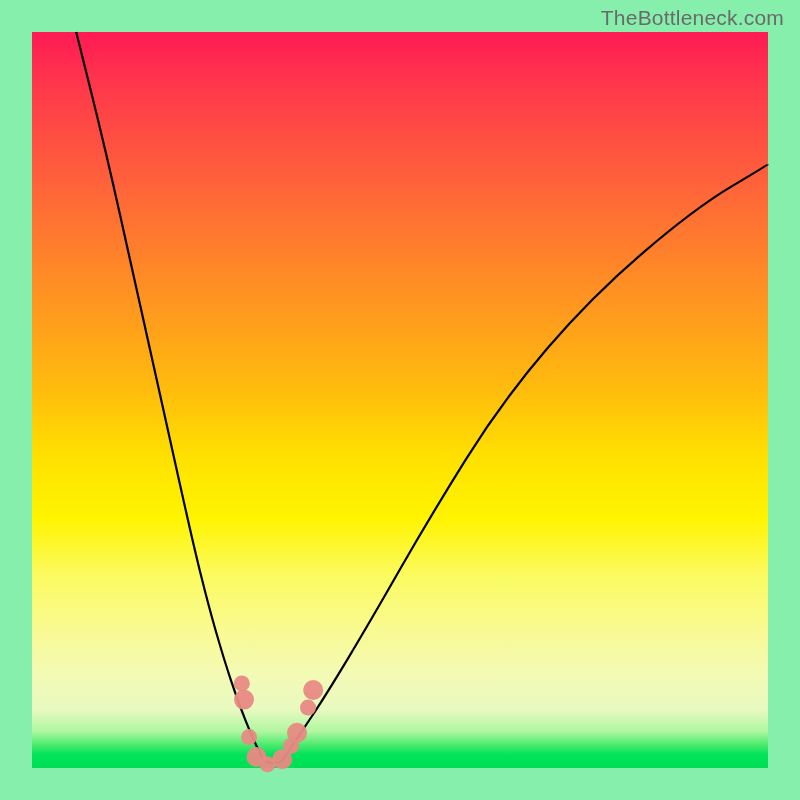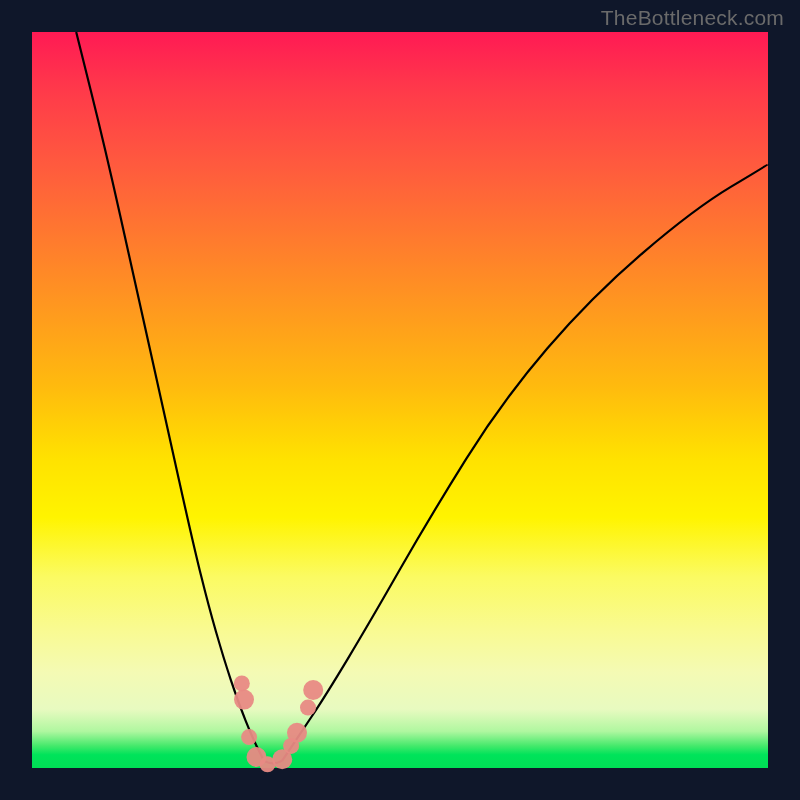--- a/index.html
+++ b/index.html
@@ -8,21 +8,21 @@
     width: 800px;
     height: 800px;
     background: #000;
     overflow: hidden;
     font-family: -apple-system, BlinkMacSystemFont, "Segoe UI", Arial, sans-serif;
   }
   .canvas-wrap {
     position: relative;
     width: 800px;
     height: 800px;
-    background: #0f172a;
+    background: #86efac;
   }
   .plot-area {
     position: absolute;
     left: 32px;
     top: 32px;
     width: 736px;
     height: 736px;
     
     background: linear-gradient(
       to bottom,

